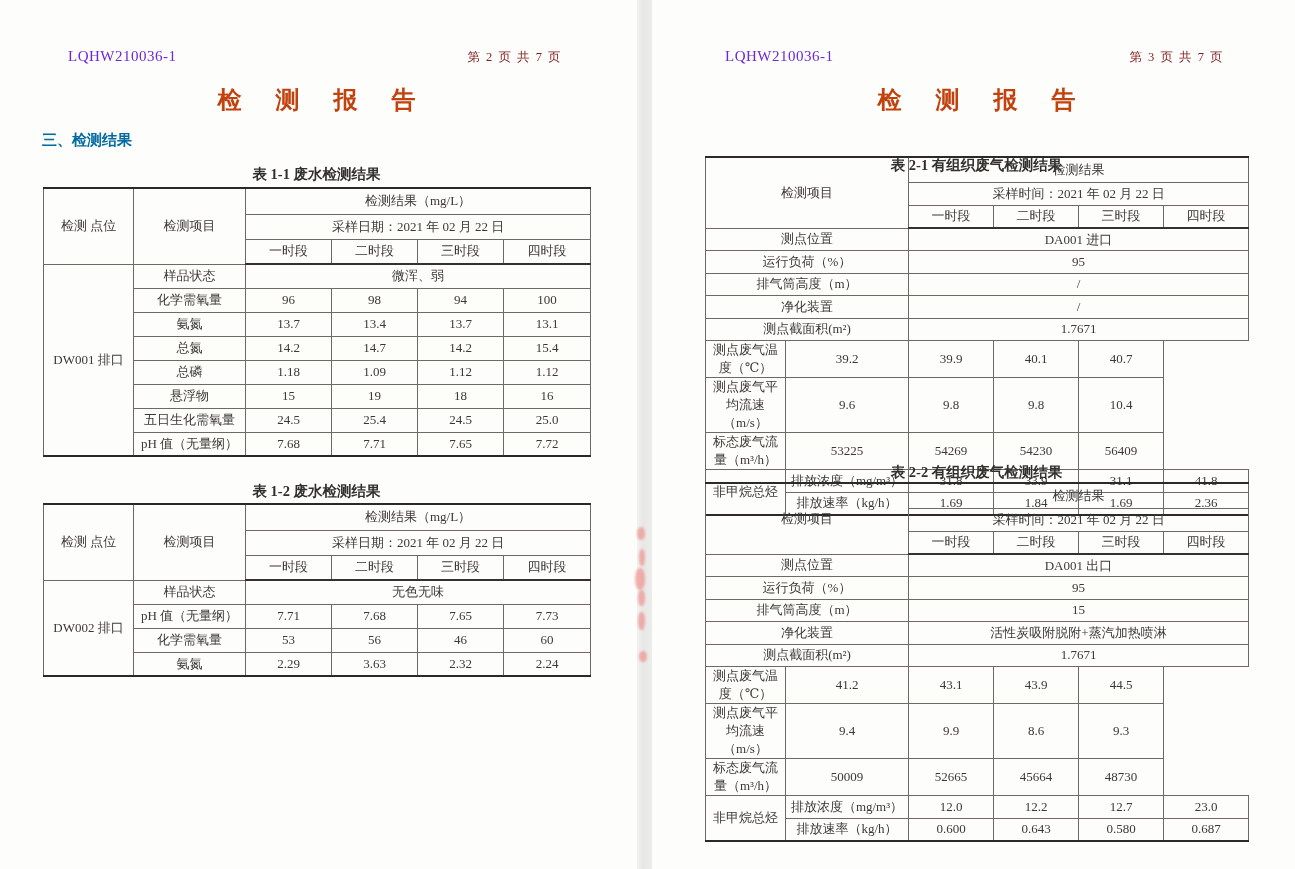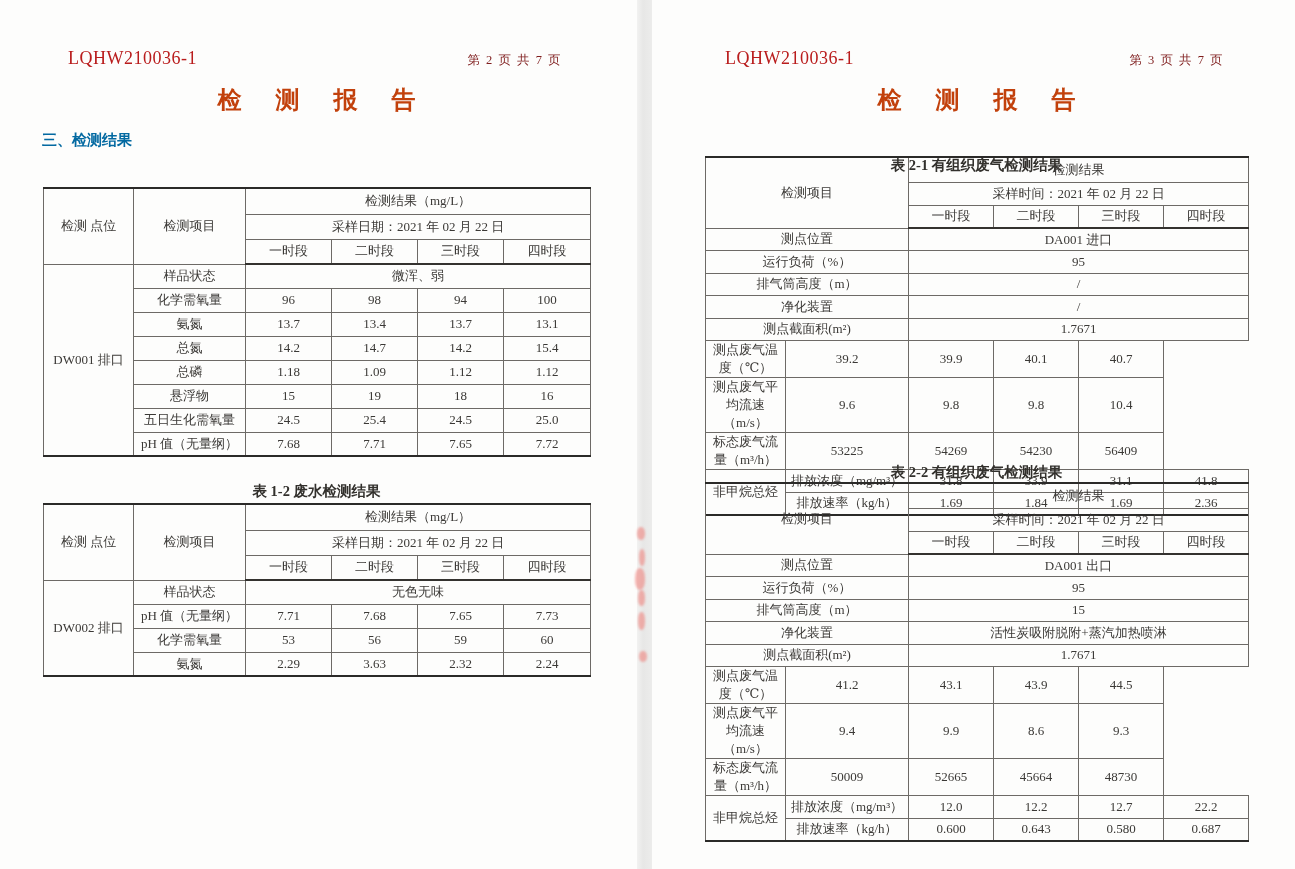--- a/index.html
+++ b/index.html
@@ -5,21 +5,21 @@
   * { margin:0; padding:0; box-sizing:border-box; }
   html,body { width:1295px; height:869px; overflow:hidden; background:#ffffff;
     font-family:"Liberation Serif","DejaVu Serif",serif; color:#3a3a3a; }
   .page { position:absolute; top:0; height:869px; background:#fdfdfc; }
   #page-left  { left:0;   width:637px; }
   #page-right { left:652px; width:643px; }
   .gutter { position:absolute; top:0; left:637px; width:15px; height:869px;
     background:linear-gradient(90deg,#f2f2f1,#e7e7e6 40%,#ececeb); }
   .content { position:absolute; }
   .page-header { display:flex; justify-content:space-between; align-items:baseline; }
-  .doc-number { font-size:18px; letter-spacing:.5px; color:#b91c1c; }
+  .doc-number { font-size:15px; letter-spacing:.5px; color:#6d28d9; }
   .page-info  { font-size:12.5px; letter-spacing:1.5px; color:#7f1d1d; }
   .report-title { text-align:center; font-size:24px; font-weight:bold;
     letter-spacing:14px; text-indent:14px; color:#c2410c; }
   .section-heading { font-size:15px; font-weight:bold; color:#0369a1; }
   .table-caption { text-align:center; font-size:14.5px; font-weight:bold; color:#32302c; }
   table.rpt { border-collapse:collapse; table-layout:fixed; width:100%;
     border-top:2.5px solid #2b2a28; border-bottom:2.5px solid #2b2a28; }
   table.rpt td, table.rpt th { border:1px solid #6d6a66; text-align:center;
     vertical-align:middle; font-size:13px; font-weight:normal; color:#3b3936;
     padding:0 2px; overflow:hidden; }
@@ -32,20 +32,21 @@
 <body>
 
 <div class="page" id="page-left">
   <div class="content page-header" style="left:43px; top:48px; width:547px; padding:0 28px 0 25px;">
     <span class="doc-number">LQHW210036-1</span>
     <span class="page-info">第 2 页 共 7 页</span>
   </div>
   <div class="content report-title" style="left:43px; top:84px; width:547px;">检 测 报 告</div>
   <div class="content section-heading" style="left:42px; top:131px;">三、检测结果</div>
 
+  <div class="content table-caption" style="left:43px; top:165px; width:547px;">表 1-1 废水检测结果</div>
   <table class="rpt" style="position:absolute; left:43px; top:187px; width:547px;">
       <colgroup>
         <col style="width: 90px;">
         <col style="width: 112px;">
         <col style="width: 86px;">
         <col style="width: 86px;">
         <col style="width: 86px;">
         <col style="width: 87px;">
       </colgroup>
       <tbody>
@@ -156,21 +157,21 @@
           <td>pH 值（无量纲）</td>
           <td>7.71</td>
           <td>7.68</td>
           <td>7.65</td>
           <td>7.73</td>
         </tr>
         <tr style="height: 24px;">
           <td>化学需氧量</td>
           <td>53</td>
           <td>56</td>
-          <td>59</td>
+          <td>46</td>
           <td>60</td>
         </tr>
         <tr style="height: 24px;">
           <td>氨氮</td>
           <td>2.29</td>
           <td>3.63</td>
           <td>2.32</td>
           <td>2.24</td>
         </tr>
       </tbody>
@@ -342,21 +343,21 @@
           <td>52665</td>
           <td>45664</td>
           <td>48730</td>
         </tr>
         <tr style="height: 22.5px;">
           <td rowspan="2">非甲烷总烃</td>
           <td>排放浓度（mg/m³）</td>
           <td>12.0</td>
           <td>12.2</td>
           <td>12.7</td>
-          <td>22.2</td>
+          <td>23.0</td>
         </tr>
         <tr style="height: 22.5px;">
           <td>排放速率（kg/h）</td>
           <td>0.600</td>
           <td>0.643</td>
           <td>0.580</td>
           <td>0.687</td>
         </tr>
       </tbody>
     </table>

